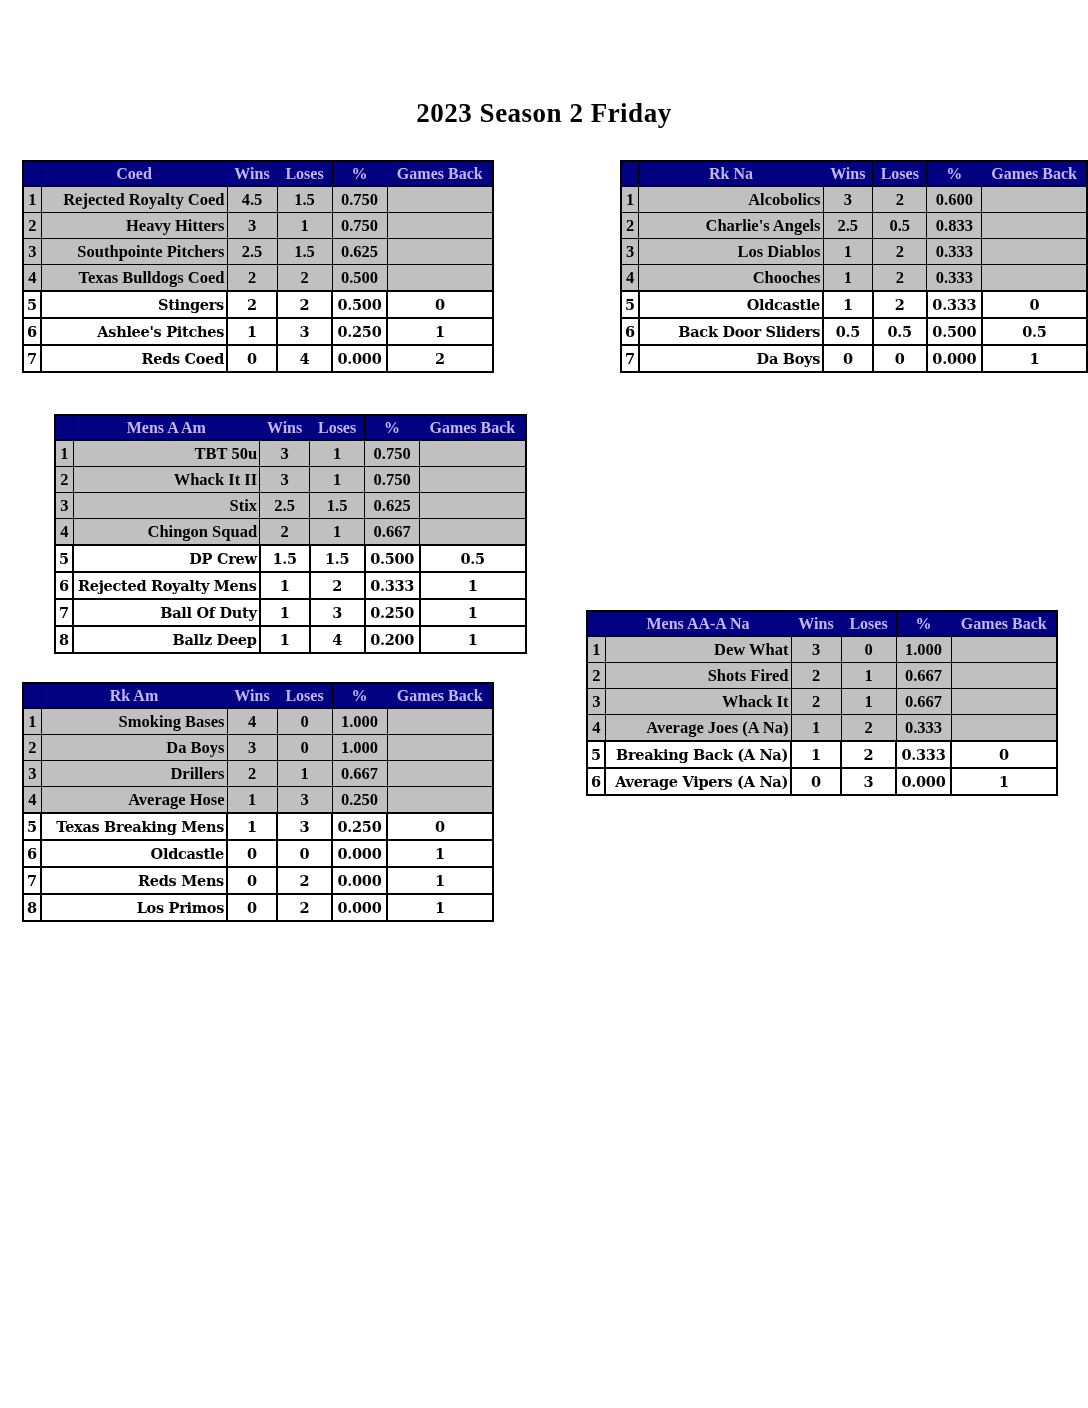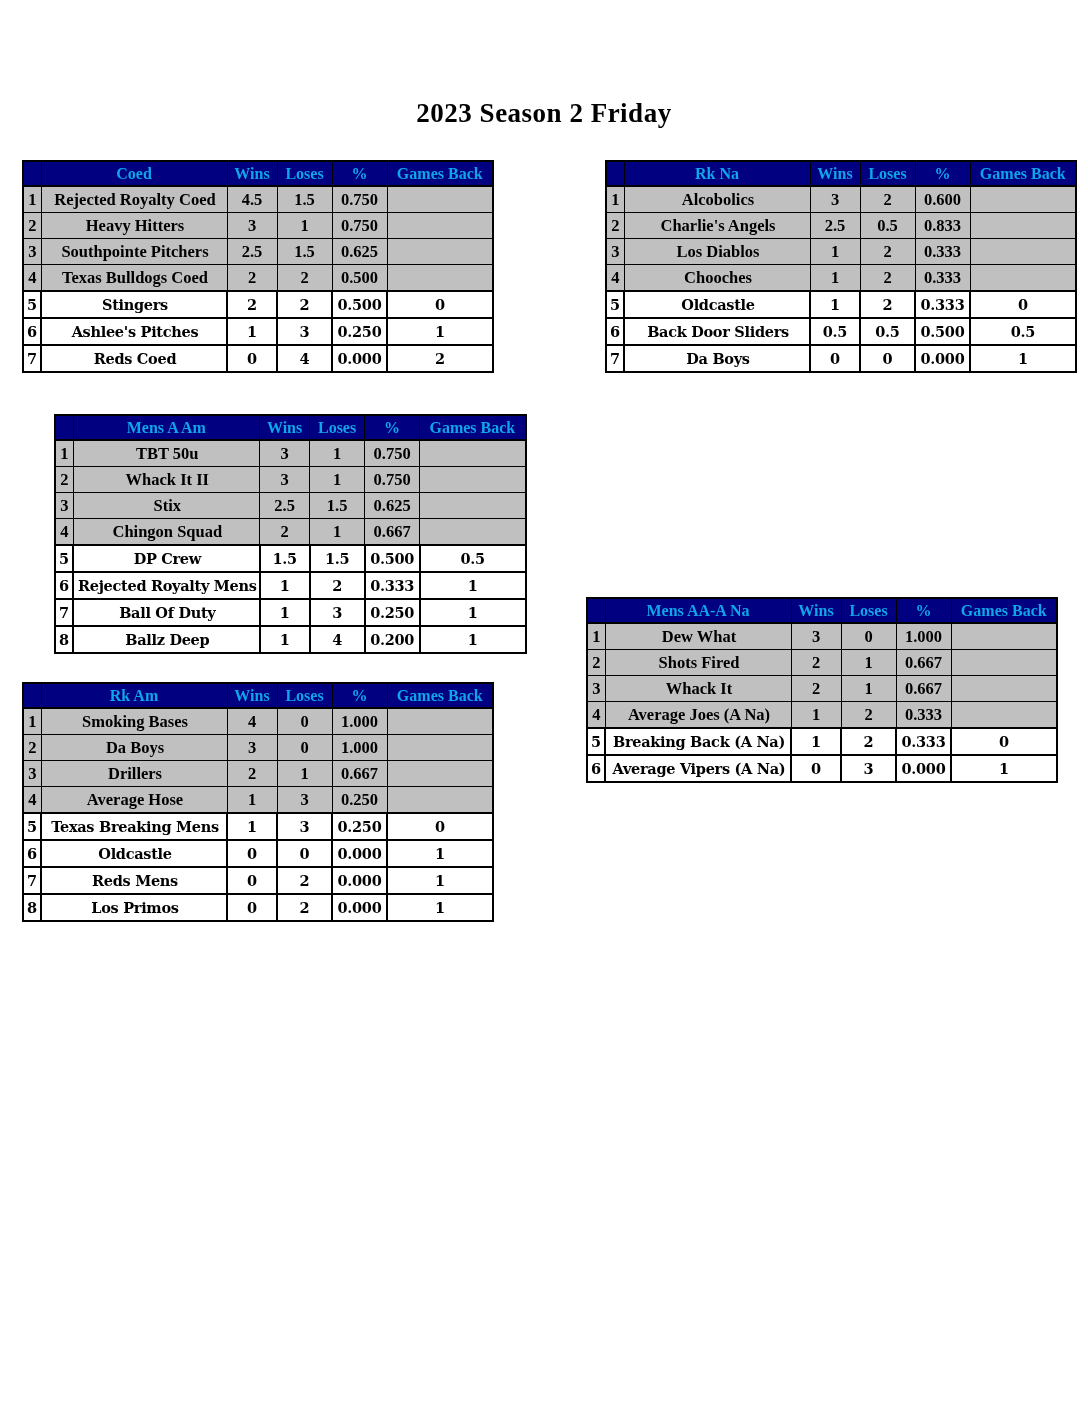--- a/index.html
+++ b/index.html
@@ -18,41 +18,41 @@
     width: 1088px;
     text-align: center;
     font-family: "Liberation Serif", serif;
     font-weight: bold;
     font-size: 27px;
     color: #000000;
     letter-spacing: 0.5px;
   }
   .tbl { position: absolute; }
   .pos-0 { left: 22px;  top: 160px; }
-  .pos-1 { left: 586px; top: 160px; padding-left: 19px; }
+  .pos-1 { left: 601px; top: 160px; padding-left: 19px; }
   .pos-2 { left: 22px;  top: 414px; padding-left: 32px; }
-  .pos-3 { left: 586px; top: 597px; }
+  .pos-3 { left: 586px; top: 610px; }
   .pos-4 { left: 22px;  top: 682px; }
 
   table.standings {
     border-collapse: collapse;
     table-layout: fixed;
     border: 2px solid #000000;
     background: #ffffff;
   }
   table.standings th, table.standings td {
     border: 1px solid #000000;
     overflow: hidden;
     white-space: nowrap;
     vertical-align: middle;
     padding: 0 2px;
   }
   table.standings thead th {
     background: #000080;
-    color: #0ea5e9;
+    color: #c4b5fd;
     font-family: "Liberation Serif", serif;
     font-weight: bold;
     font-size: 16px;
     height: 23px;
     text-align: center;
     border-bottom-width: 2px;
     margin-top: 32px;
   }
   table.standings td {
     height: 25px;
@@ -66,21 +66,21 @@
     font-size: 16.5px;
   }
   tr.r-open td {
     background: #ffffff;
     border-width: 2px;
     font-family: "DejaVu Serif", serif;
     font-size: 14.5px;
     letter-spacing: -0.3px;
   }
   table.standings td.team {
-    text-align: center;
+    text-align: right;
     padding-left: 4px;
   }
 </style>
 </head>
 <body>
 
 <div class="page">
   <div class="title">2023 Season 2 Friday</div>
   <div class="tbl pos-0">
       <table class="standings">

